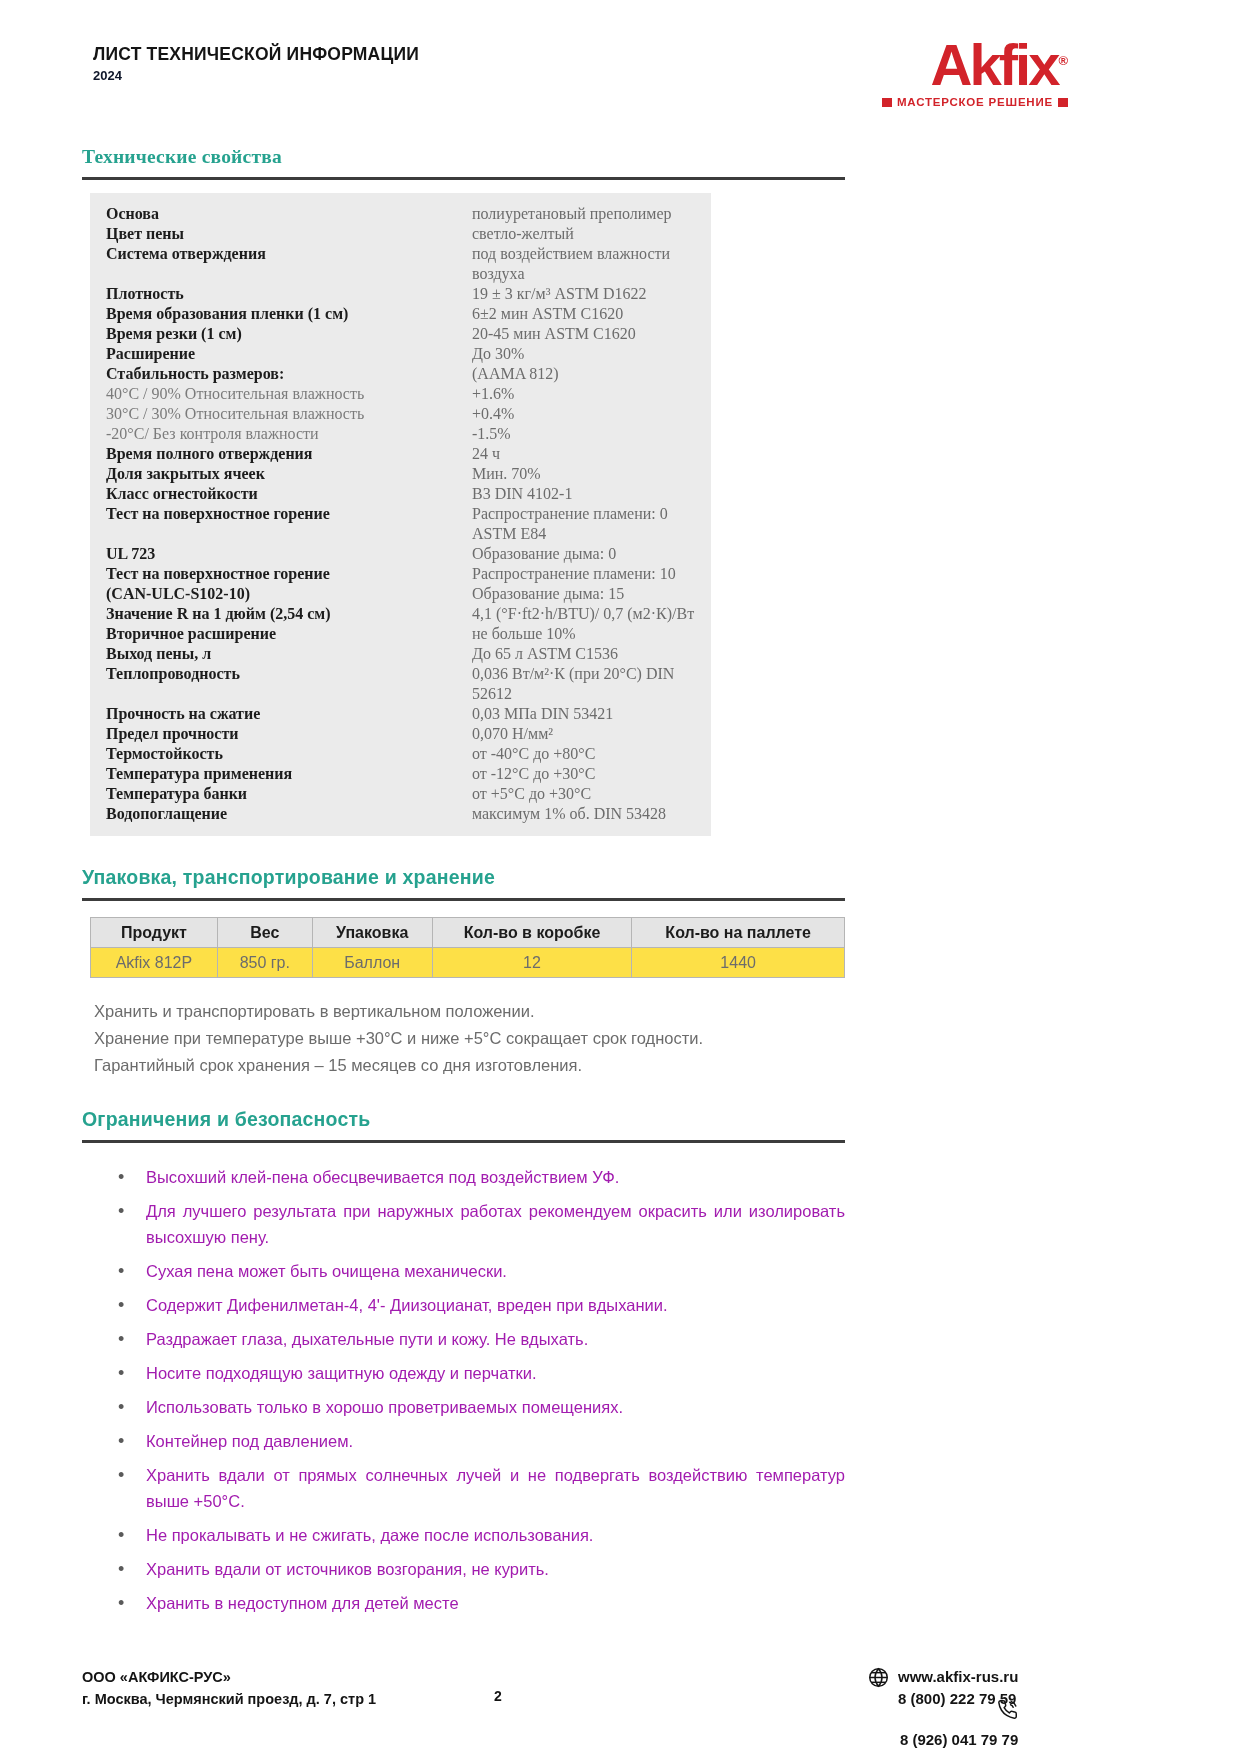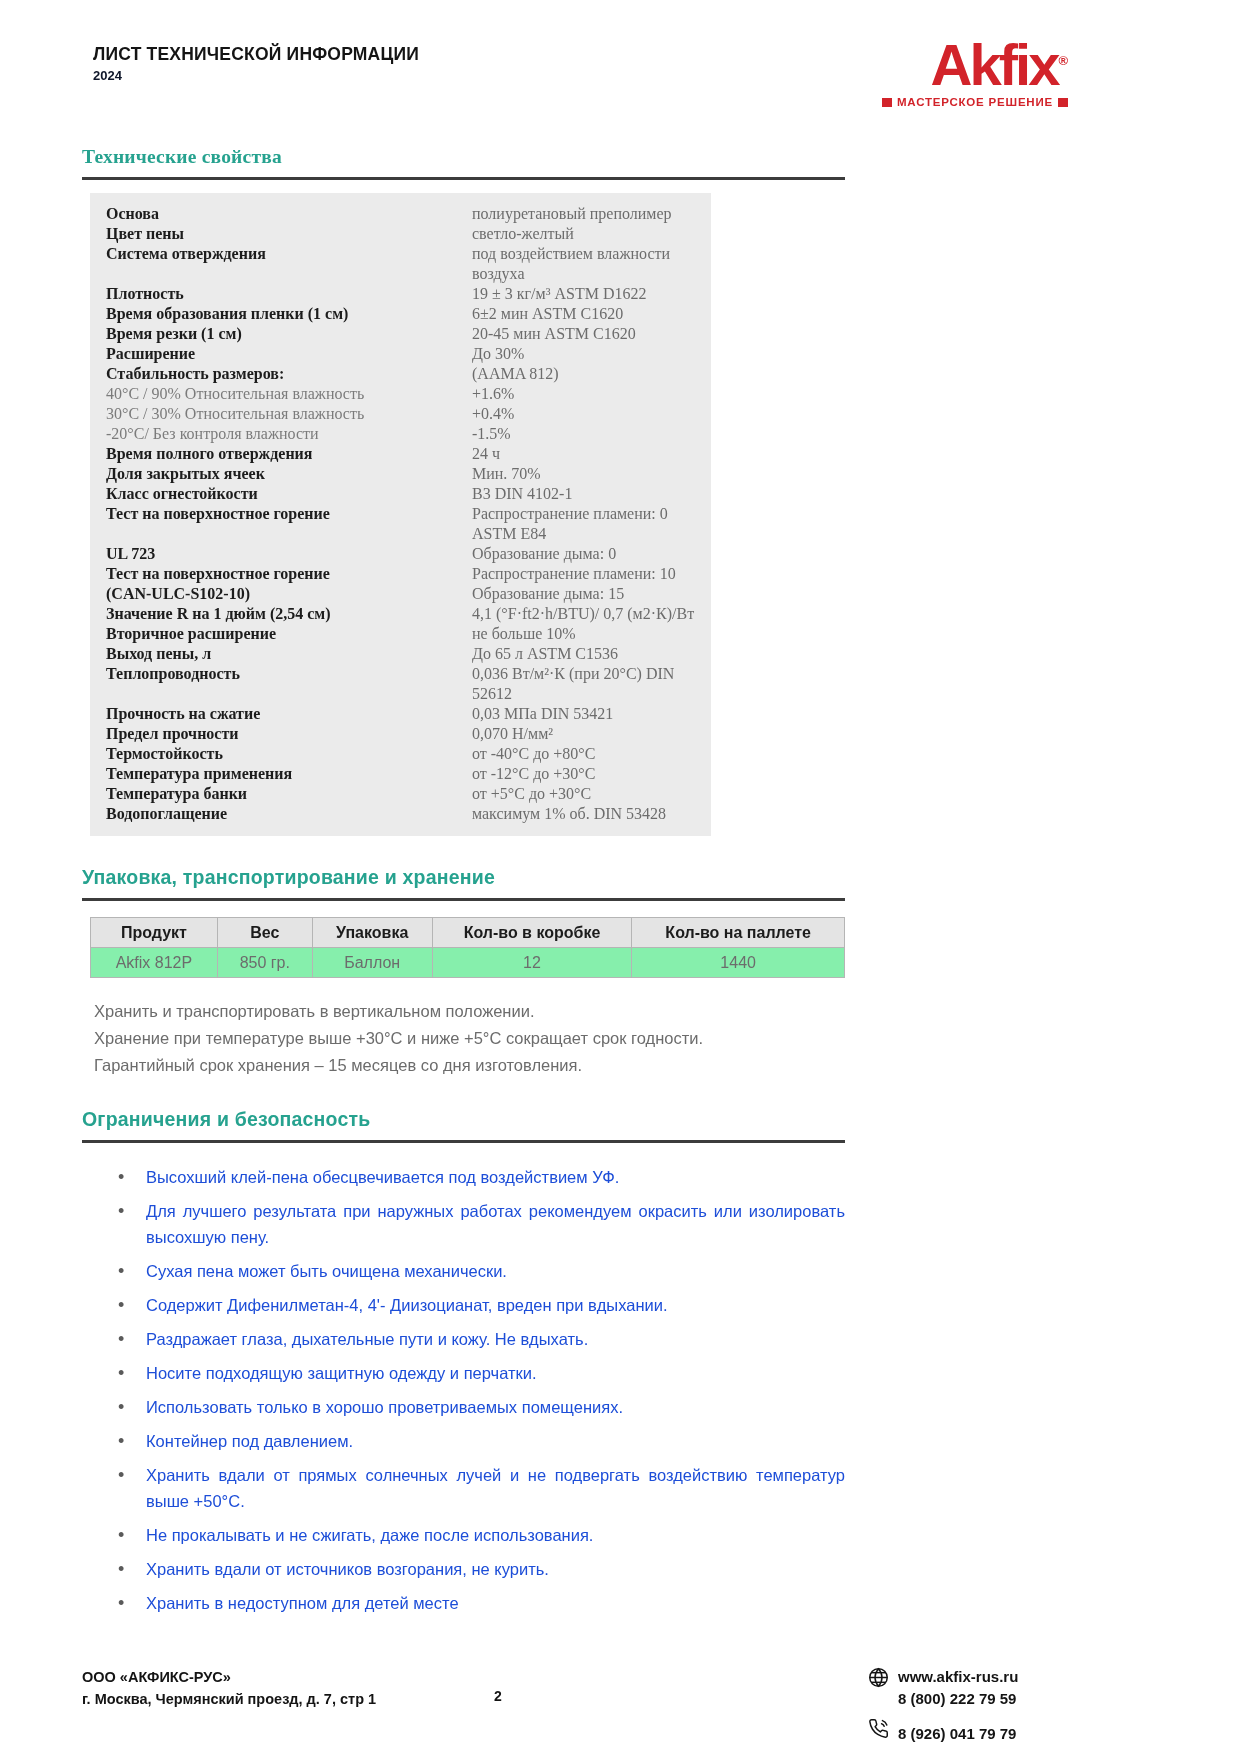--- a/index.html
+++ b/index.html
@@ -50,43 +50,43 @@
   
   .pack-table {
     border-collapse:collapse; margin:16px 0 0 8px; width:755px;
     font-size:16px;
     padding-left:20px;
   }
   .pack-table th, .pack-table td {
     border:1px solid #b5b5b5; text-align:center; padding:4px 6px; height:30px;
   }
   .pack-table th { background:#e4e4e4; font-weight:700; color:#1c1c1c; }
-  .pack-table td { background:#86efac; color:#6c6c6c; font-weight:400; }
+  .pack-table td { background:#fde047; color:#6c6c6c; font-weight:400; }
   .col-product{width:127px;} .col-weight{width:95px;} .col-pack{width:120px;}
   .col-box{width:200px;} .col-pallet{width:213px;}
   
   .notes { margin:20px 0 0 12px; }
   .note { font-size:16.5px; color:#6c6c6c; line-height:27px; }
   
   .bullets { list-style:none; margin:21px 0 0 0; }
   .bullets li {
     position:relative; padding-left:64px; margin-bottom:8px;
-    font-size:16.5px; color:#1d4ed8; line-height:26px; text-align:justify;
+    font-size:16.5px; color:#a21caf; line-height:26px; text-align:justify;
   }
   .bullets li::before {
     content:"•"; position:absolute; left:36px; top:0;
     color:#5a5a5a; font-size:18px;
   }
   
   .footer { position:absolute; left:0; top:1662px; width:1240px; font-weight:700; color:#141414; }
   .f-left { position:absolute; left:82px; top:4px; font-size:14.5px; line-height:22px; }
   .f-page { position:absolute; left:494px; top:26px; font-size:14px; }
   .f-right { position:absolute; left:868px; top:4px; }
   .fr-row { display:flex; align-items:center; gap:9px; font-size:15px; line-height:22px; }
-  .fr-row.phones { align-items:center; margin-top:13px; }
+  .fr-row.phones { align-items:flex-end; margin-top:0;flex-direction:column; }
   .fr-icon { width:21px; height:21px; flex:0 0 auto; }
   .fr-icon svg { display:block; width:100%; height:100%; }
   .fr-spacer { width:21px; flex:0 0 auto; }
 </style>
 </head>
 <body>
 
 <div class="page">
 
   <div class="hdr">

